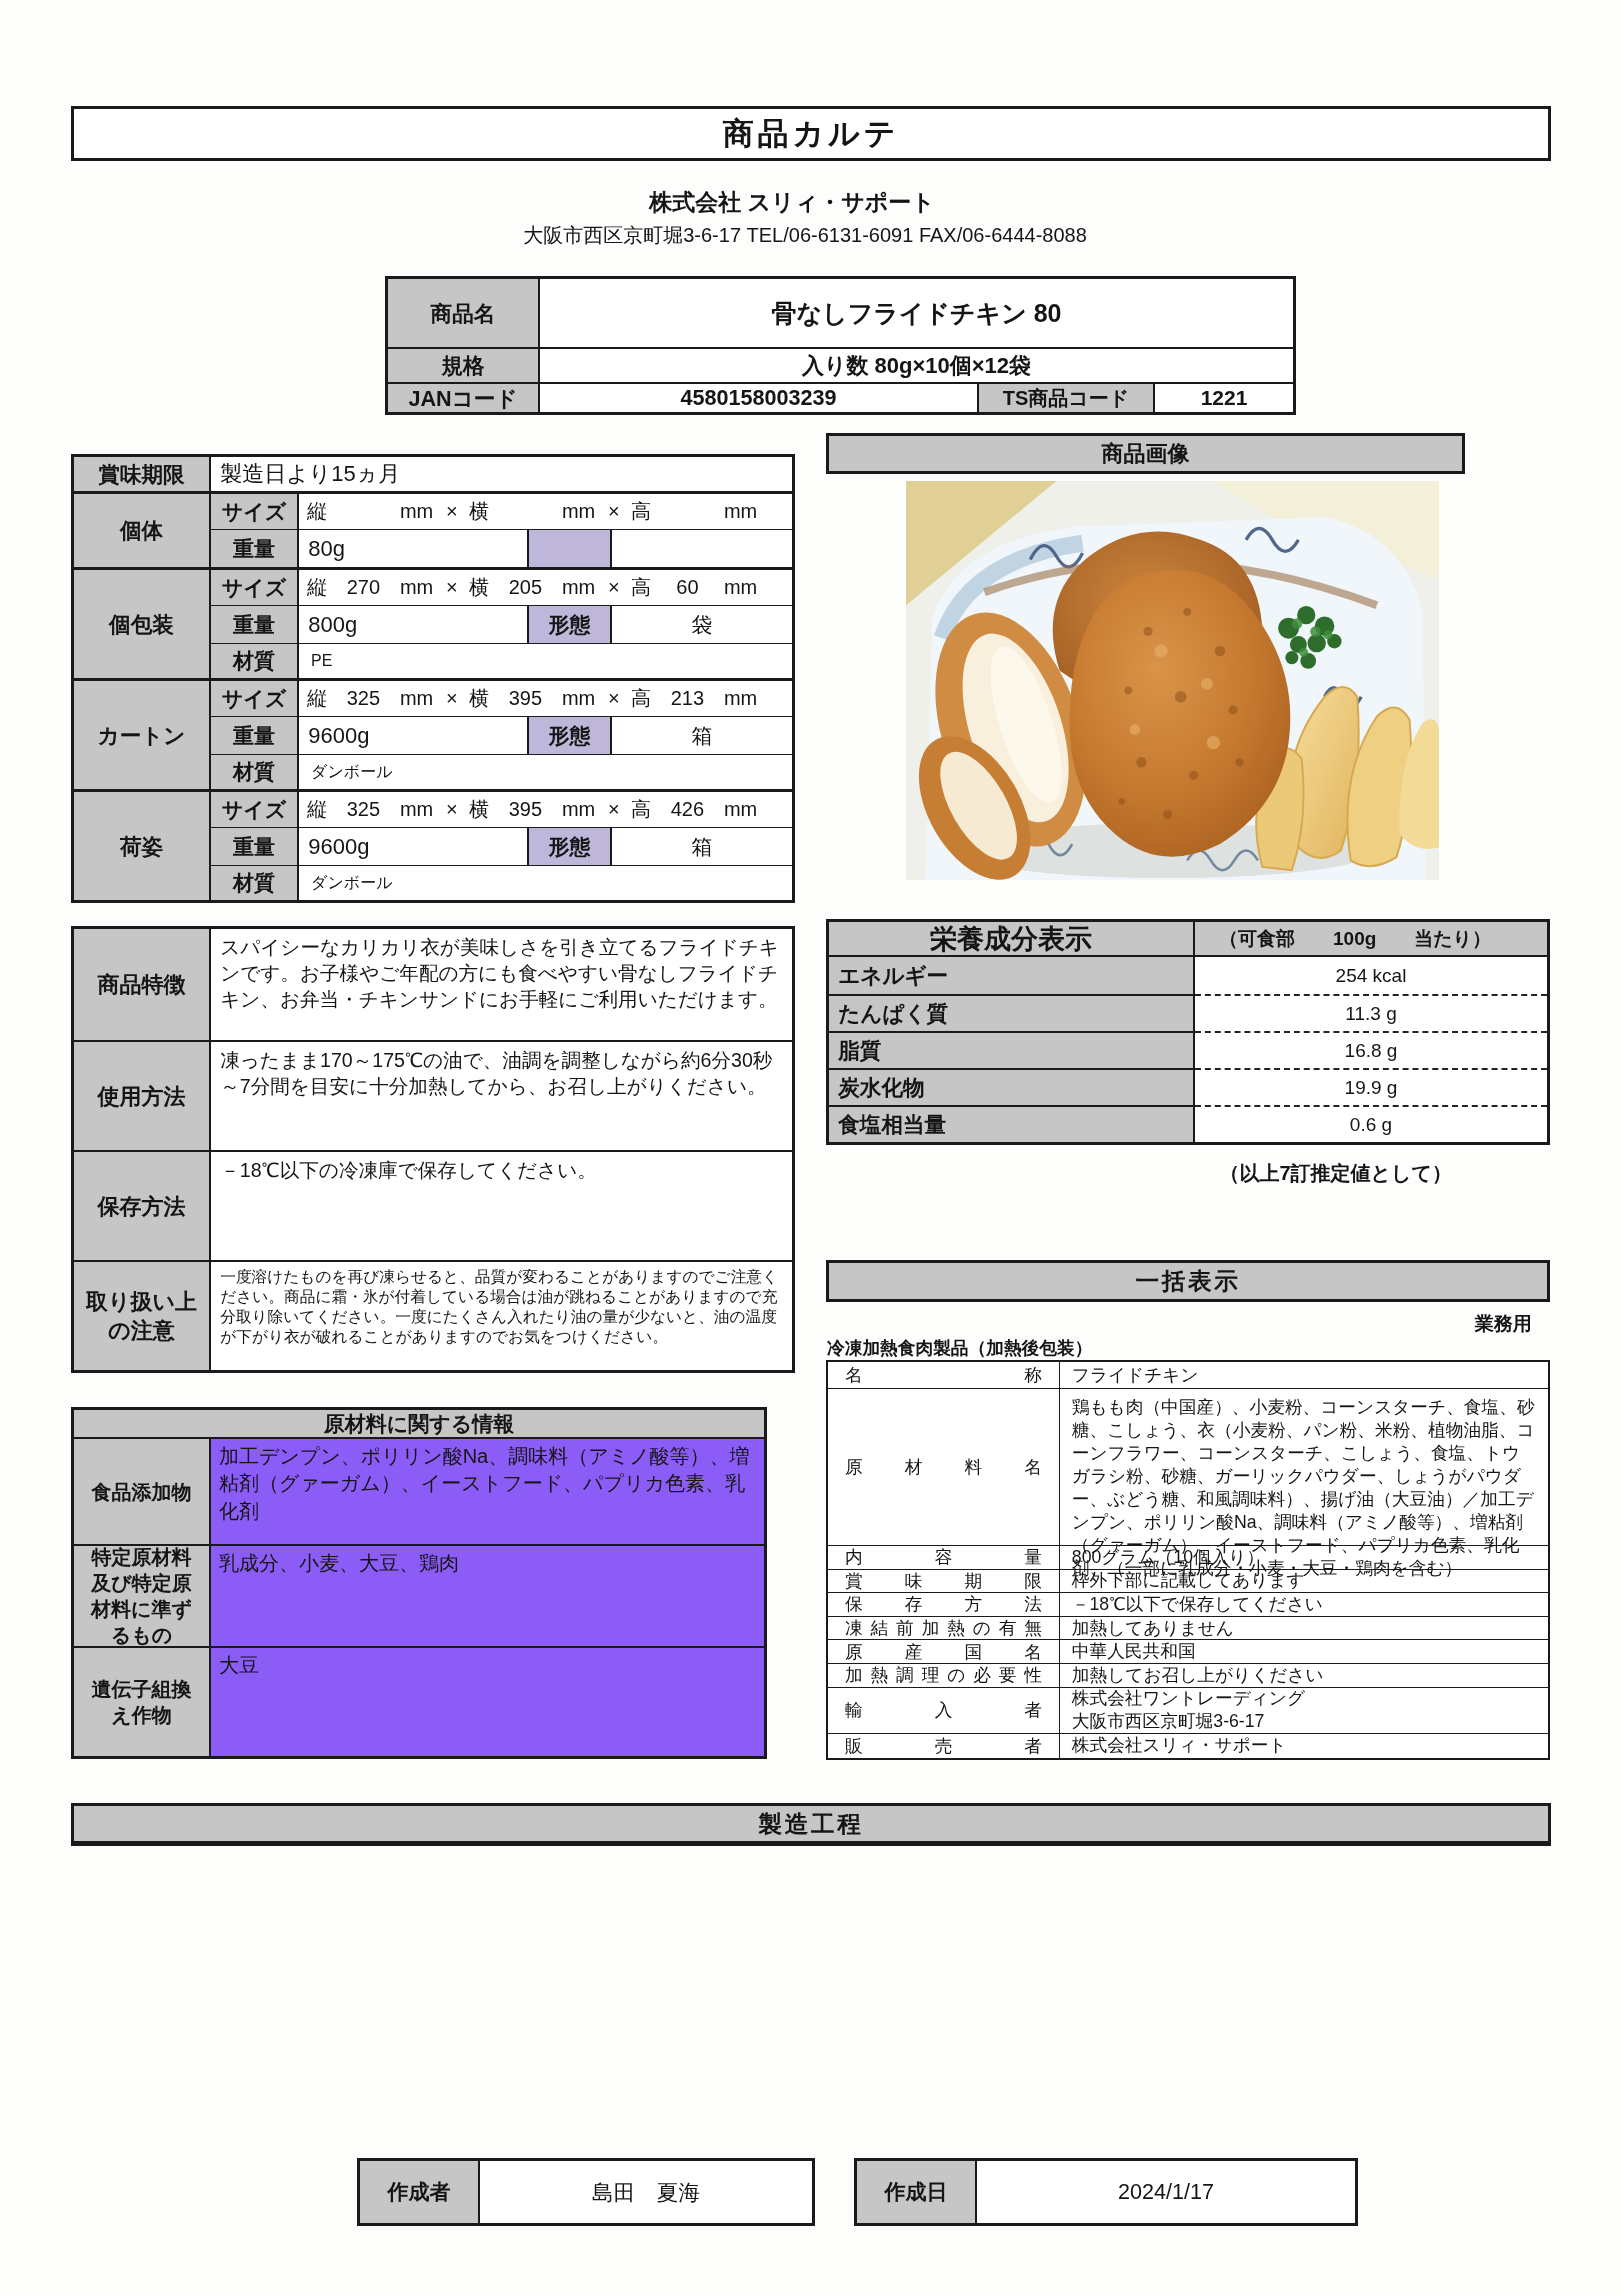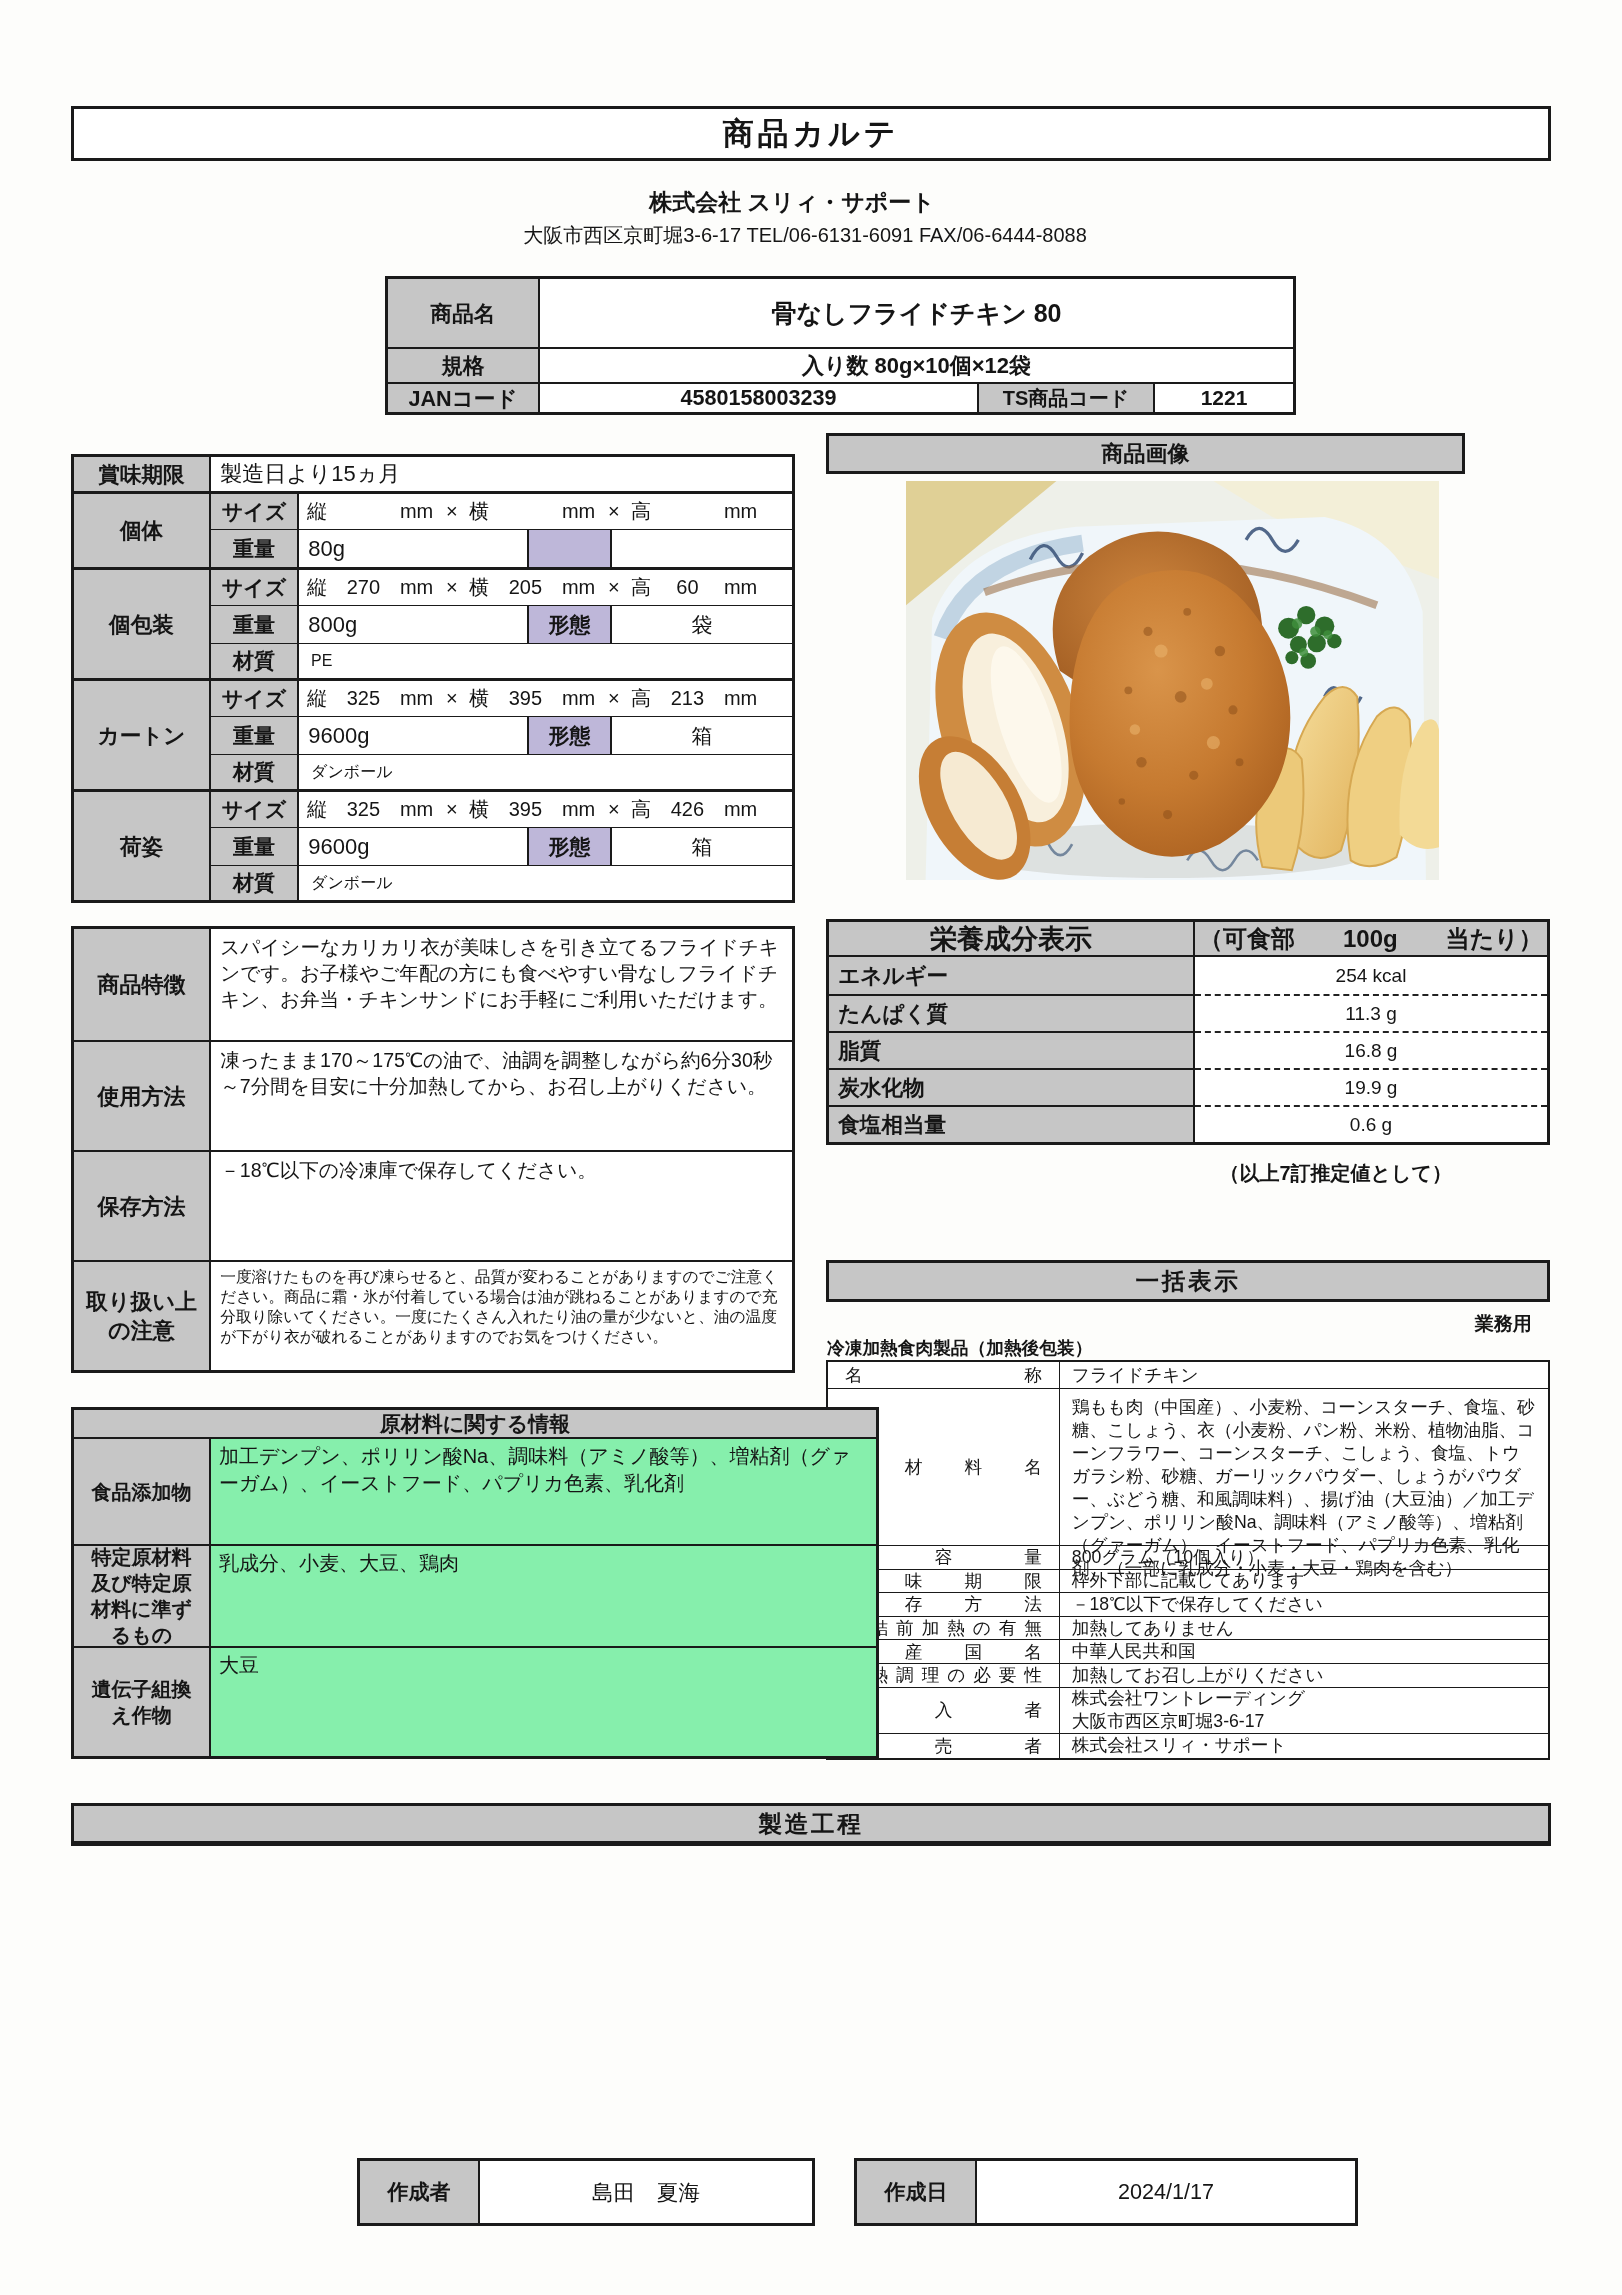--- a/index.html
+++ b/index.html
@@ -67,39 +67,39 @@
   .features{left:71px;top:926px;width:724px;border:3.3px solid var(--bd);background:#fff}
   .ft-row{display:flex;border-top:2.6px solid var(--bd)}
   .ft-row:first-child{border-top:none}
   .ft-label{width:137px;background:var(--gray);border-right:2px solid var(--bd);
     font-size:22px;font-weight:600;text-align:center;line-height:29px;white-space:pre-line}
   .ft-text{flex:1;padding:5.2px 9.2px;font-size:19.6px;line-height:26px;font-weight:400}
   .ft-r1{height:111px}.ft-r2{height:110px}.ft-r3{height:110px}.ft-r4{height:110px}
   .ft-small{font-size:15.7px;line-height:20px}
 
   
-  .ingredients{left:71px;top:1407px;width:808px;border:3.3px solid var(--bd);background:#86efac}
+  .ingredients{left:71px;top:1407px;width:696px;border:3.3px solid var(--bd);background:#8b5cf6}
   .ing-header{height:29px;background:var(--gray);border-bottom:2.6px solid var(--bd);
     font-size:21px;font-weight:600}
   .ing-row{display:flex;border-top:2.6px solid var(--bd)}
   .ing-row:nth-child(2){border-top:none}
   .ing-label{width:137px;background:var(--gray);border-right:2px solid var(--bd);
     font-size:20px;font-weight:600;text-align:center;line-height:26px;white-space:pre-line}
   .ing-text{flex:1;padding:3.9px 7.9px;font-size:20px;line-height:27.5px;font-weight:500}
   .ing-r1{height:105px}.ing-r2{height:102px}.ing-r3{height:110px}
 
   
   .image-header{left:826px;top:433px;width:639px;height:41px;border:3.3px solid var(--bd);
     background:var(--gray);font-size:22px;font-weight:700}
   .photo{left:906px;top:481px;width:533px;height:399px;overflow:hidden}
 
   .nutrition{left:826px;top:919px;width:724px;border:3.3px solid var(--bd);background:#fff}
   .n-header{display:flex;height:35px;background:var(--gray);border-bottom:2.6px solid var(--bd)}
   .n-title{width:366px;border-right:2px solid var(--bd);font-size:27px;font-weight:600}
-  .n-basis{flex:1;display:flex;align-items:center;padding-left:4px;font-size:24px;font-weight:600}
+  .n-basis{flex:1;display:flex;align-items:center;padding-left:24px;font-size:19px;font-weight:600}
   .n-row{display:flex;height:37px}
   .n-label{width:366px;background:var(--gray);border-right:2px solid var(--bd);
     display:flex;align-items:center;padding-left:9.2px;font-size:21.6px;font-weight:600}
   .n-value{flex:1;display:flex;align-items:center;justify-content:center;font-size:19px;font-weight:500}
   .n-row + .n-row .n-label{border-top:2px solid var(--bd)}
   .n-row + .n-row .n-value{border-top:2.6px dashed #222}
   .n-note{left:826px;top:1160px;width:724px;text-align:right;padding-right:98px;
     font-size:20px;font-weight:600}
 
   .bulk-bar{left:826px;top:1260px;width:724px;height:42px;border:3.3px solid var(--bd);

